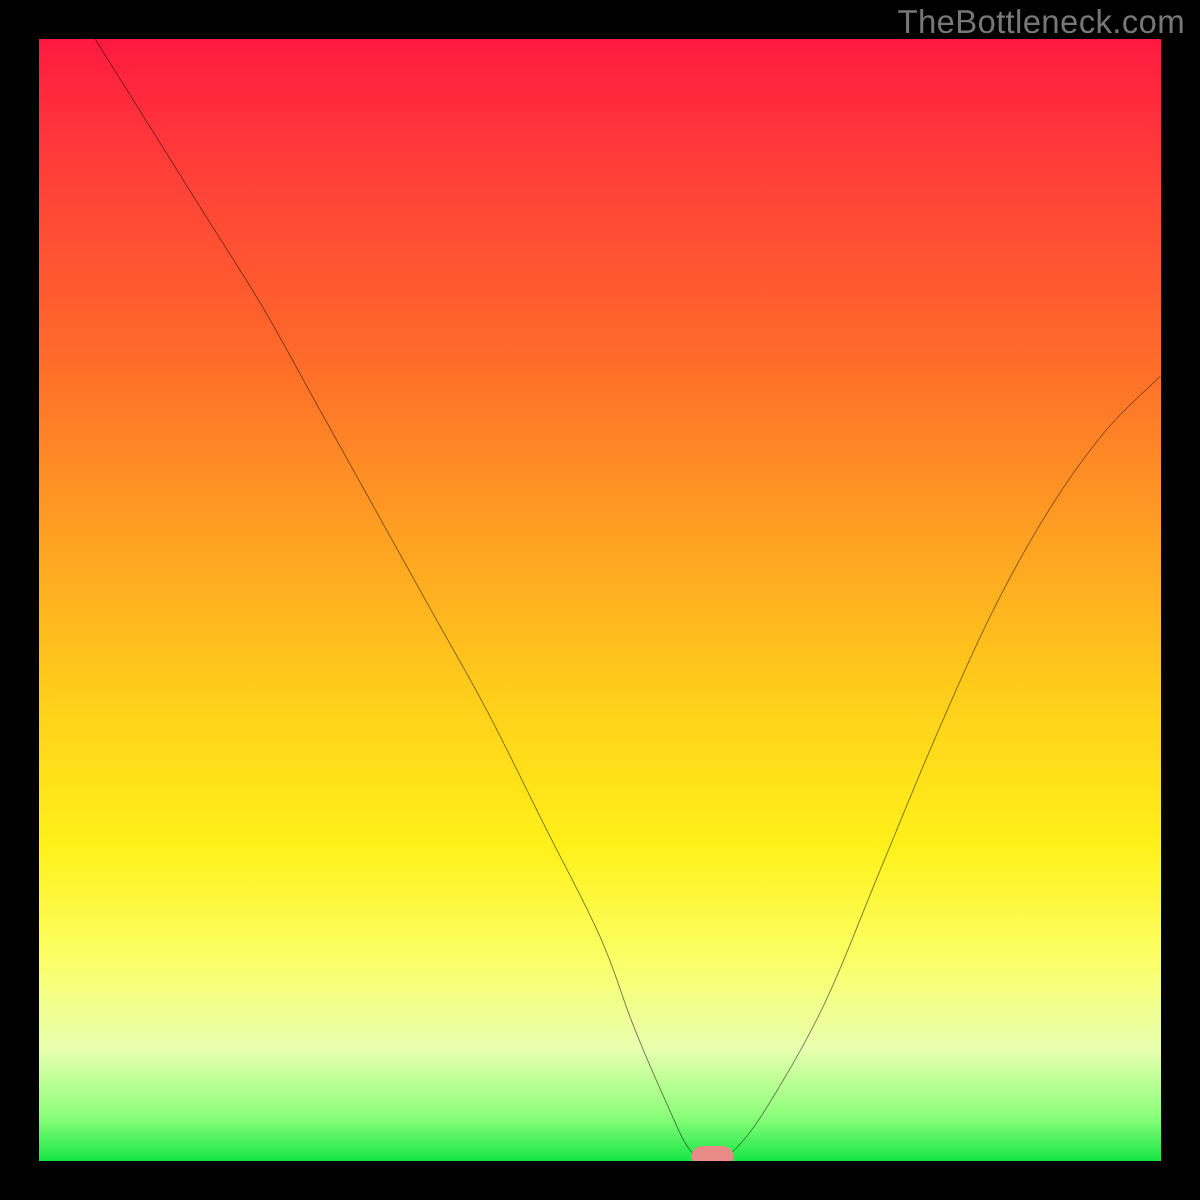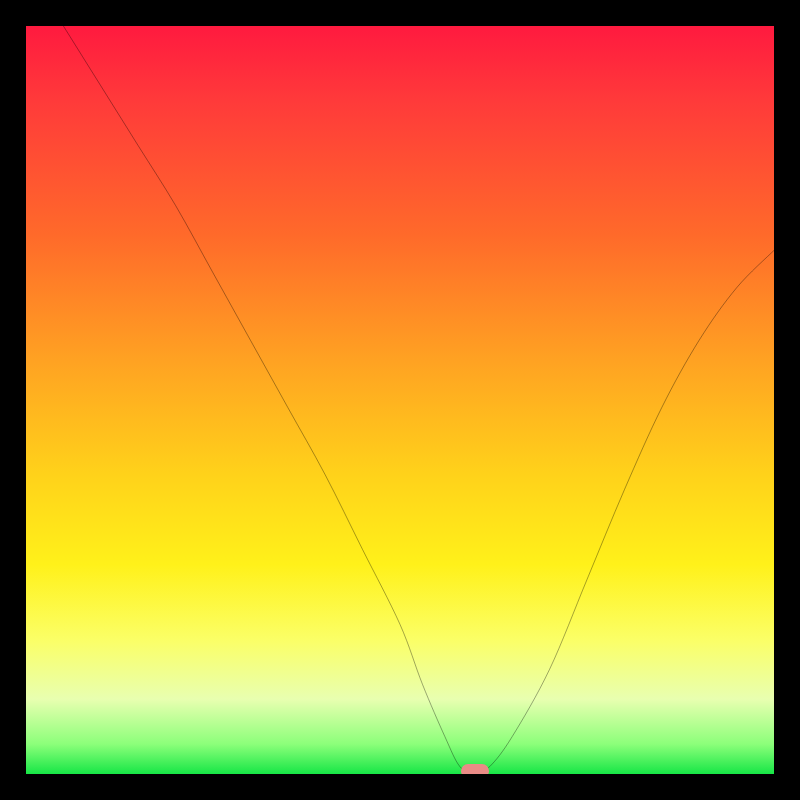--- a/index.html
+++ b/index.html
@@ -66,20 +66,21 @@
     height: 14px;
     background: #e98b86;
     border-radius: 7px;
     transform: translate(-50%, -50%);
   }
 </style>
 </head>
 <body>
 
 <div class="frame">
+  <div class="watermark">TheBottleneck.com</div>
 
   <div class="plot-area">
     <div class="gradient"></div>
 
     <svg class="curve" viewBox="0 0 100 100" preserveAspectRatio="none">
       <path fill="none" stroke="#000000" stroke-width="0.35" vector-effect="non-scaling-stroke" stroke-linecap="round" stroke-linejoin="round" d="M 5 0 C 5.833333333333333 1.3333333333333333, 8.333333333333334 5.333333333333334, 10 8 C 11.666666666666666 10.666666666666666, 13.333333333333334 13.333333333333334, 15 16 C 16.666666666666668 18.666666666666668, 18.333333333333332 21.166666666666668, 20 24 C 21.666666666666668 26.833333333333332, 23.333333333333332 30, 25 33 C 26.666666666666668 36, 28.333333333333332 39.00000000000001, 30 42.00000000000001 C 31.666666666666668 45.00000000000001, 33.333333333333336 48, 35 51 C 36.666666666666664 54, 38.333333333333336 56.833333333333336, 40 60 C 41.666666666666664 63.166666666666664, 43.333333333333336 66.66666666666667, 45 70 C 46.666666666666664 73.33333333333333, 48.666666666666664 77, 50 80 C 51.333333333333336 83, 52 85.5, 53 88 C 54 90.5, 55.166666666666664 93.16666666666667, 56 95 C 56.833333333333336 96.83333333333333, 57.333333333333336 98.16666666666667, 58 99 C 58.666666666666664 99.83333333333333, 59.333333333333336 100, 60 100 C 60.666666666666664 100, 61.166666666666664 99.83333333333333, 62 99 C 62.833333333333336 98.16666666666667, 63.666666666666664 97.16666666666667, 65 95 C 66.33333333333333 92.83333333333333, 68.33333333333333 89.5, 70 86 C 71.66666666666667 82.5, 73.33333333333333 78, 75 74 C 76.66666666666667 70, 78.33333333333333 65.83333333333333, 80 62 C 81.66666666666667 58.166666666666664, 83.33333333333333 54.33333333333333, 85 51 C 86.66666666666667 47.66666666666667, 88.33333333333333 44.66666666666667, 90 42.00000000000001 C 91.66666666666667 39.33333333333334, 93.33333333333333 37, 95 35 C 96.66666666666667 33, 99.16666666666667 30.833333333333332, 100 30"></path>
     </svg>
 
     <div class="marker" style="left: 448.8px; top: 745px; background: rgb(233, 139, 134);"></div>
   </div>

